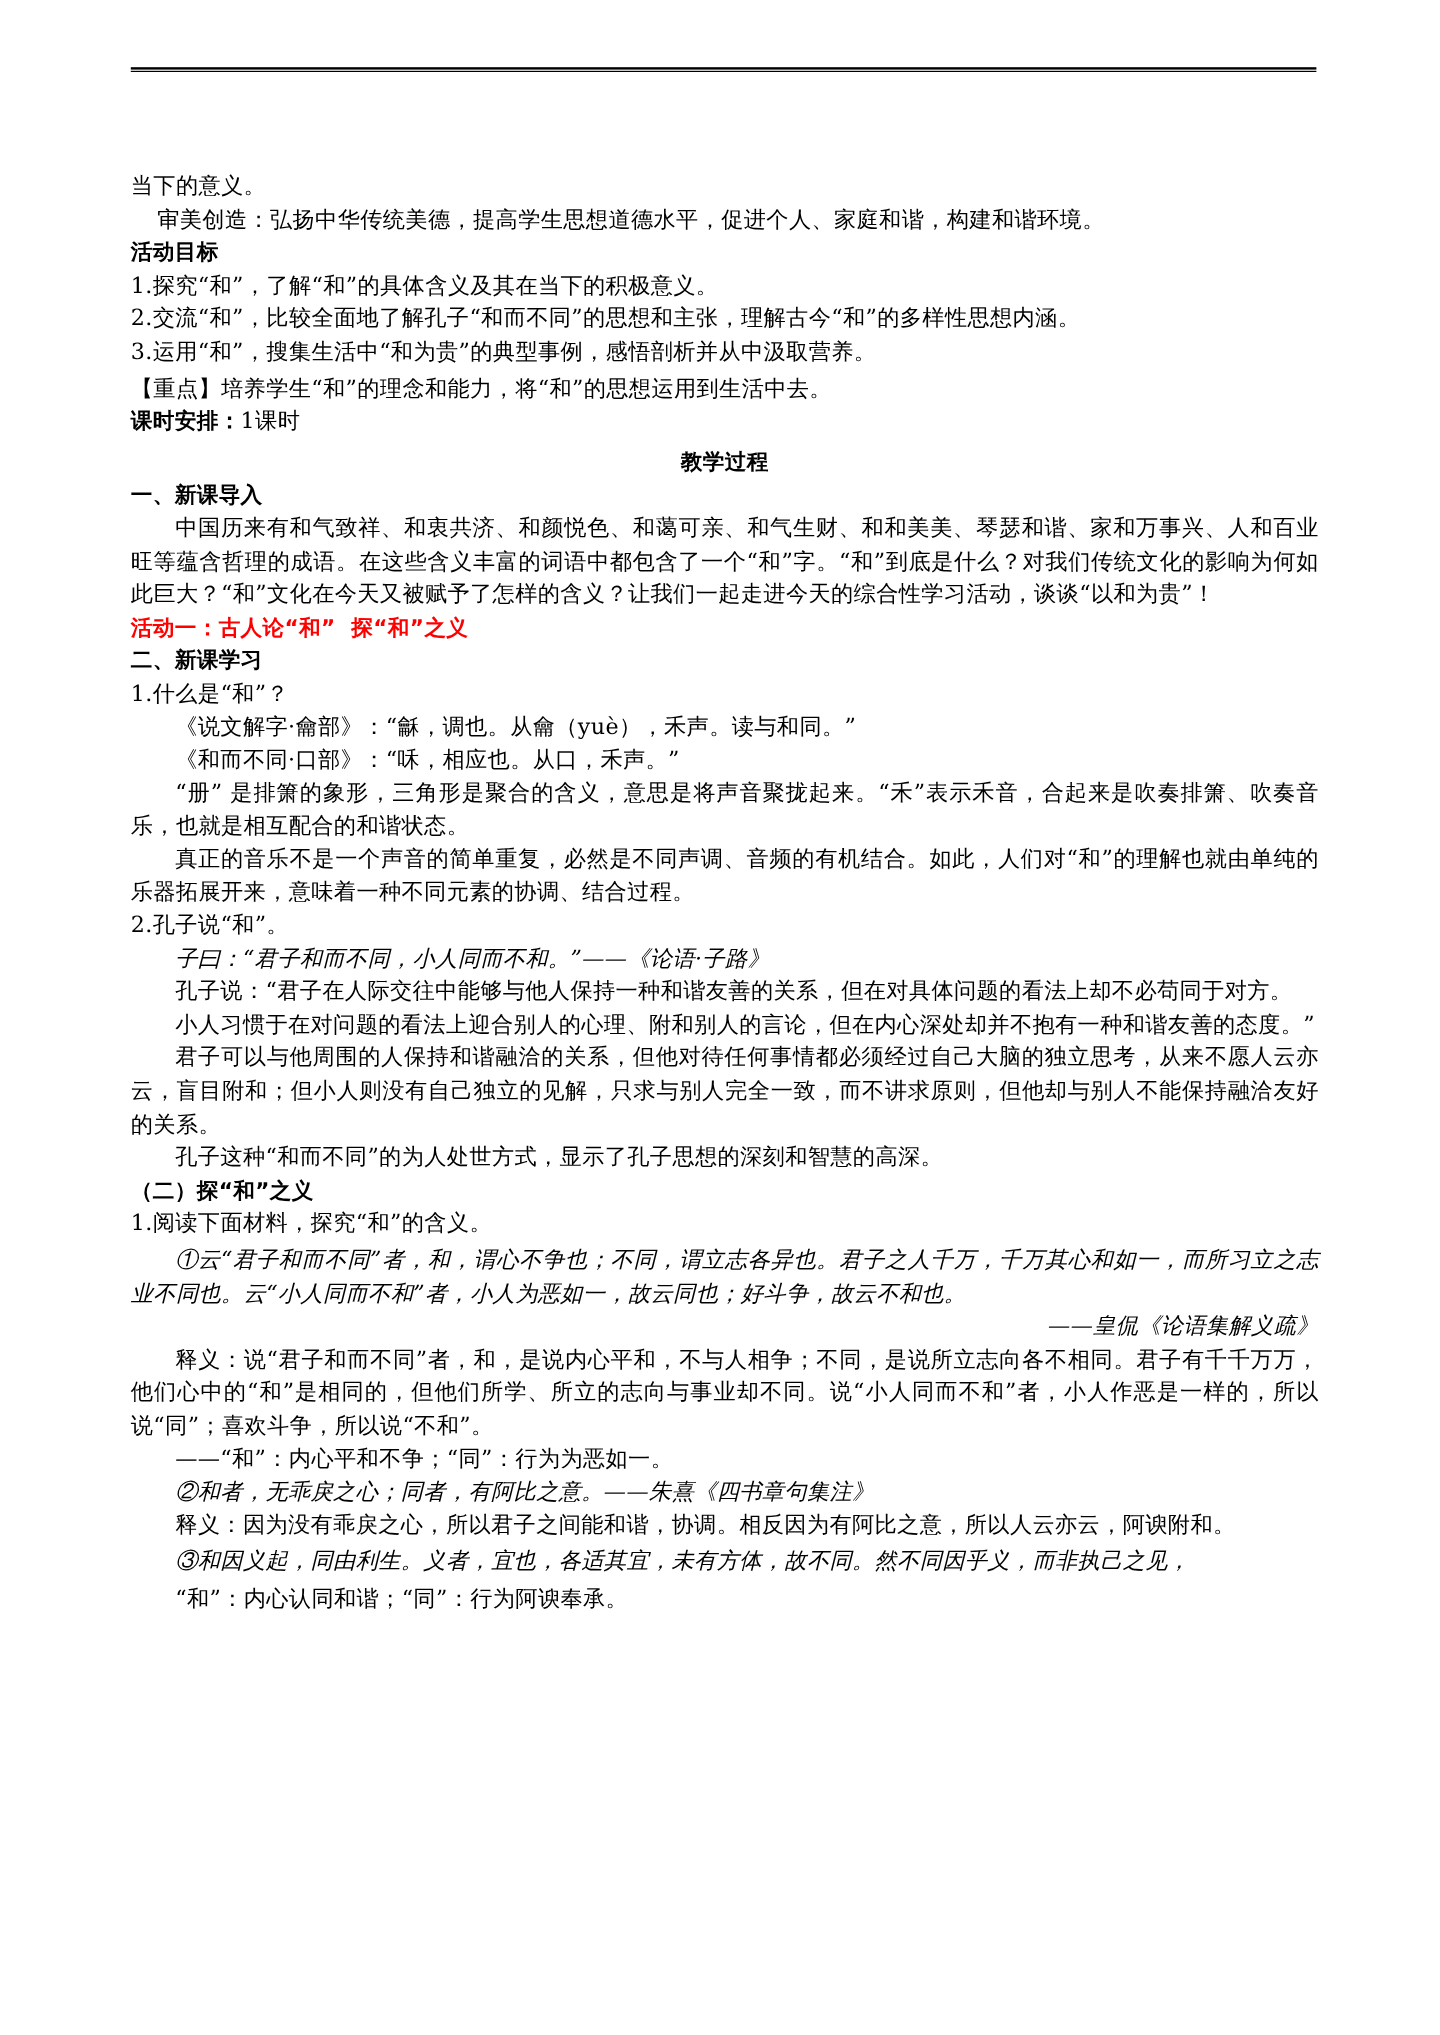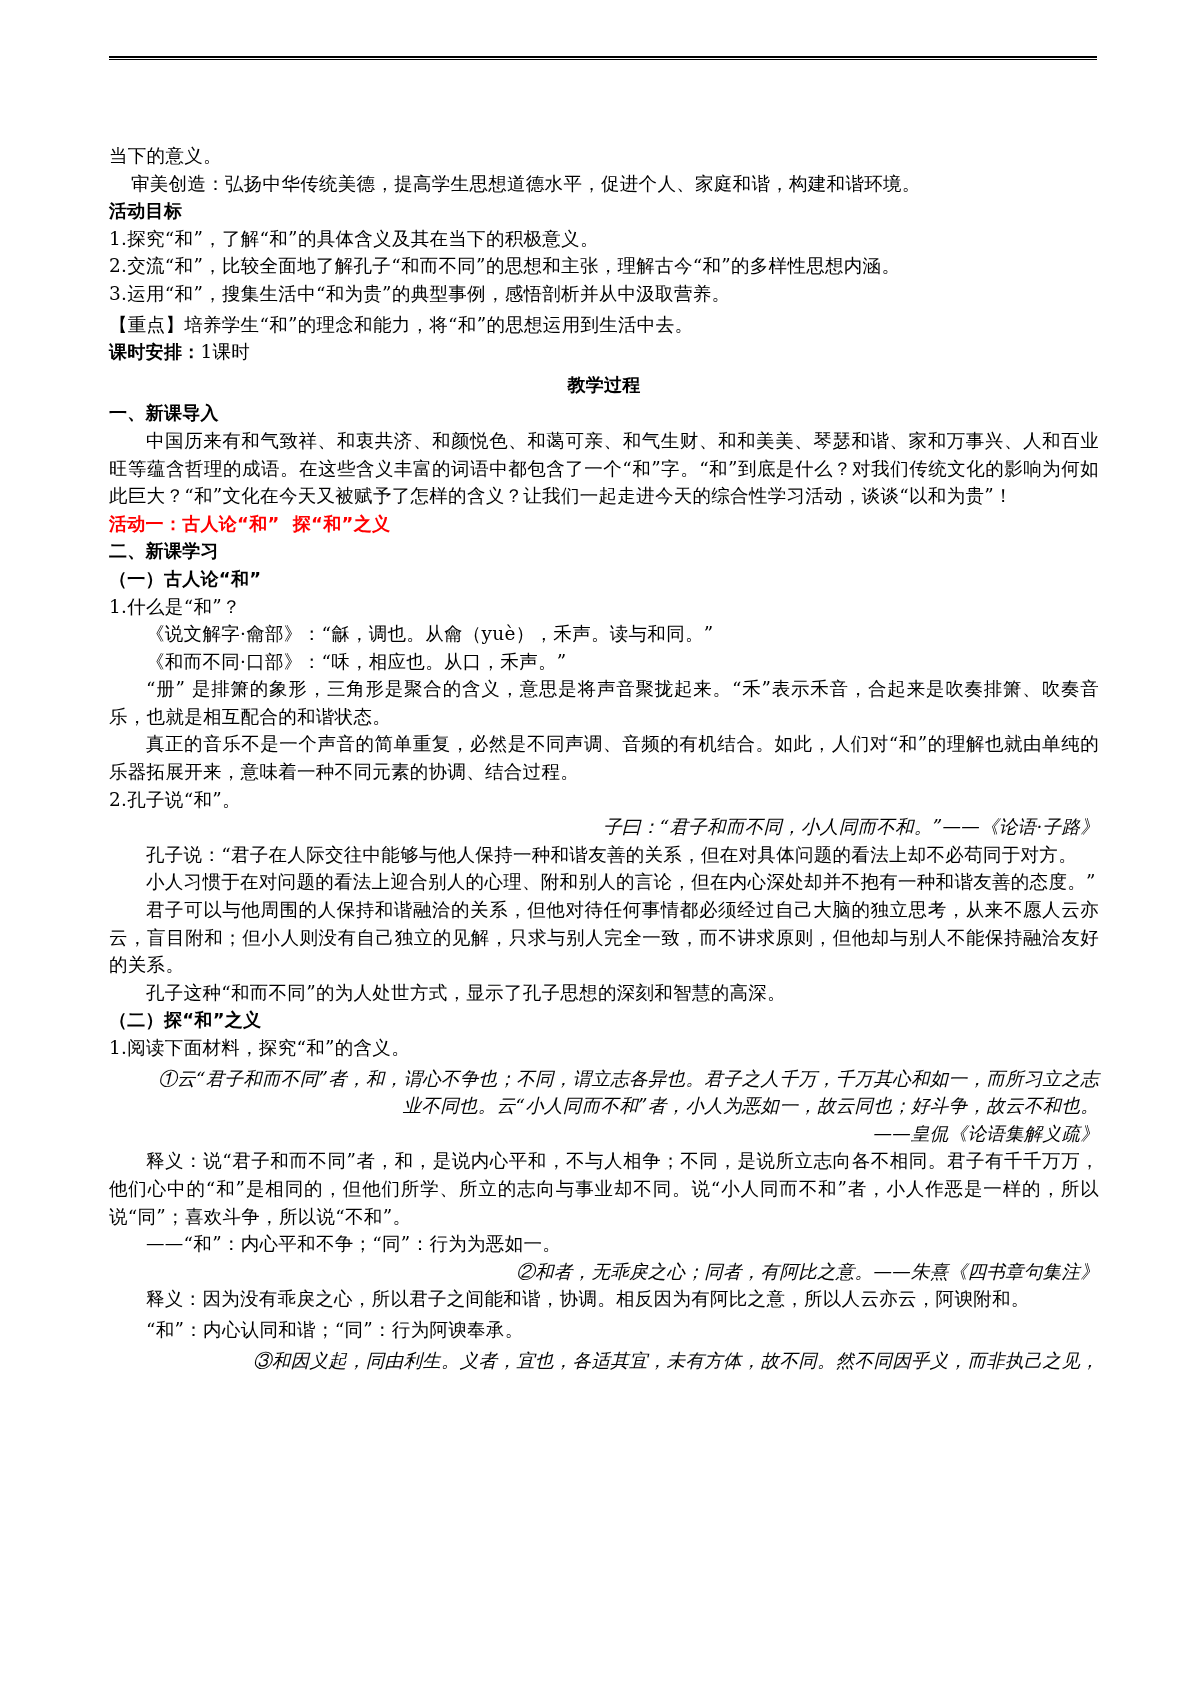--- a/index.html
+++ b/index.html
@@ -47,21 +47,21 @@
   .bold {
     font-family: "DejaVu Sans", "Liberation Sans", sans-serif;
     font-weight: bold;
     font-size: 18px;
   }
   .red { color: #ff0000; }
   .center { text-align: center; font-family: Liberation Serif, serif; }
   .right { text-align: right; }
   .gap-sm { margin-top: 3px; }
   .gap-md { margin-top: 6px; }
-  .kai { font-style: italic; text-align: right; }
+  .kai { font-style: italic; }
 </style>
 </head>
 <body>
 
 <div class="header-rule"></div>
 
 <div class="content">
 
   <p class="line">当下的意义。</p>
   <p class="line indent-small">审美创造：弘扬中华传统美德，提高学生思想道德水平，促进个人、家庭和谐，构建和谐环境。</p>
@@ -74,21 +74,20 @@
   <p class="line"><span class="bold">课时安排：</span><span>1课时</span></p>
 
   <p class="line bold center gap-md">教学过程</p>
 
   <p class="line bold">一、新课导入</p>
   <p class="para">中国历来有和气致祥、和衷共济、和颜悦色、和蔼可亲、和气生财、和和美美、琴瑟和谐、家和万事兴、人和百业旺等蕴含哲理的成语。在这些含义丰富的词语中都包含了一个“和”字。“和”到底是什么？对我们传统文化的影响为何如此巨大？“和”文化在今天又被赋予了怎样的含义？让我们一起走进今天的综合性学习活动，谈谈“以和为贵”！</p>
 
   <p class="line bold red">活动一：古人论“和”  探“和”之义</p>
   <p class="line bold">二、新课学习</p>
 
-  <p class="line bold">（一）古人论“和”</p>
   <p class="line">1.什么是“和”？</p>
   <p class="line indent">《说文解字·龠部》：“龢，调也。从龠（yuè），禾声。读与和同。”</p>
   <p class="line indent">《和而不同·口部》：“咊，相应也。从口，禾声。”</p>
   <p class="para">“册” 是排箫的象形，三角形是聚合的含义，意思是将声音聚拢起来。“禾”表示禾音，合起来是吹奏排箫、吹奏音乐，也就是相互配合的和谐状态。</p>
   <p class="para">真正的音乐不是一个声音的简单重复，必然是不同声调、音频的有机结合。如此，人们对“和”的理解也就由单纯的乐器拓展开来，意味着一种不同元素的协调、结合过程。</p>
 
   <p class="line">2.孔子说“和”。</p>
   <p class="line indent kai">子曰：“君子和而不同，小人同而不和。”——《论语·子路》</p>
   <p class="para">孔子说：“君子在人际交往中能够与他人保持一种和谐友善的关系，但在对具体问题的看法上却不必苟同于对方。</p>
   <p class="para">小人习惯于在对问题的看法上迎合别人的心理、附和别人的言论，但在内心深处却并不抱有一种和谐友善的态度。”</p>
@@ -96,16 +95,16 @@
   <p class="para">孔子这种“和而不同”的为人处世方式，显示了孔子思想的深刻和智慧的高深。</p>
 
   <p class="line bold">（二）探“和”之义</p>
   <p class="line">1.阅读下面材料，探究“和”的含义。</p>
   <p class="para kai gap-sm">①云“君子和而不同”者，和，谓心不争也；不同，谓立志各异也。君子之人千万，千万其心和如一，而所习立之志业不同也。云“小人同而不和”者，小人为恶如一，故云同也；好斗争，故云不和也。</p>
   <p class="line right kai">——皇侃《论语集解义疏》</p>
   <p class="para">释义：说“君子和而不同”者，和，是说内心平和，不与人相争；不同，是说所立志向各不相同。君子有千千万万，他们心中的“和”是相同的，但他们所学、所立的志向与事业却不同。说“小人同而不和”者，小人作恶是一样的，所以说“同”；喜欢斗争，所以说“不和”。</p>
   <p class="line indent">——“和”：内心平和不争；“同”：行为为恶如一。</p>
   <p class="line indent kai">②和者，无乖戾之心；同者，有阿比之意。——朱熹《四书章句集注》</p>
   <p class="para">释义：因为没有乖戾之心，所以君子之间能和谐，协调。相反因为有阿比之意，所以人云亦云，阿谀附和。</p>
+  <p class="line indent kai gap-sm">③和因义起，同由利生。义者，宜也，各适其宜，未有方体，故不同。然不同因乎义，而非执己之见，</p>
   <p class="line indent gap-sm">“和”：内心认同和谐；“同”：行为阿谀奉承。</p>
-  <p class="line indent kai gap-sm">③和因义起，同由利生。义者，宜也，各适其宜，未有方体，故不同。然不同因乎义，而非执己之见，</p>
 
 </div>
 
 </body></html>

